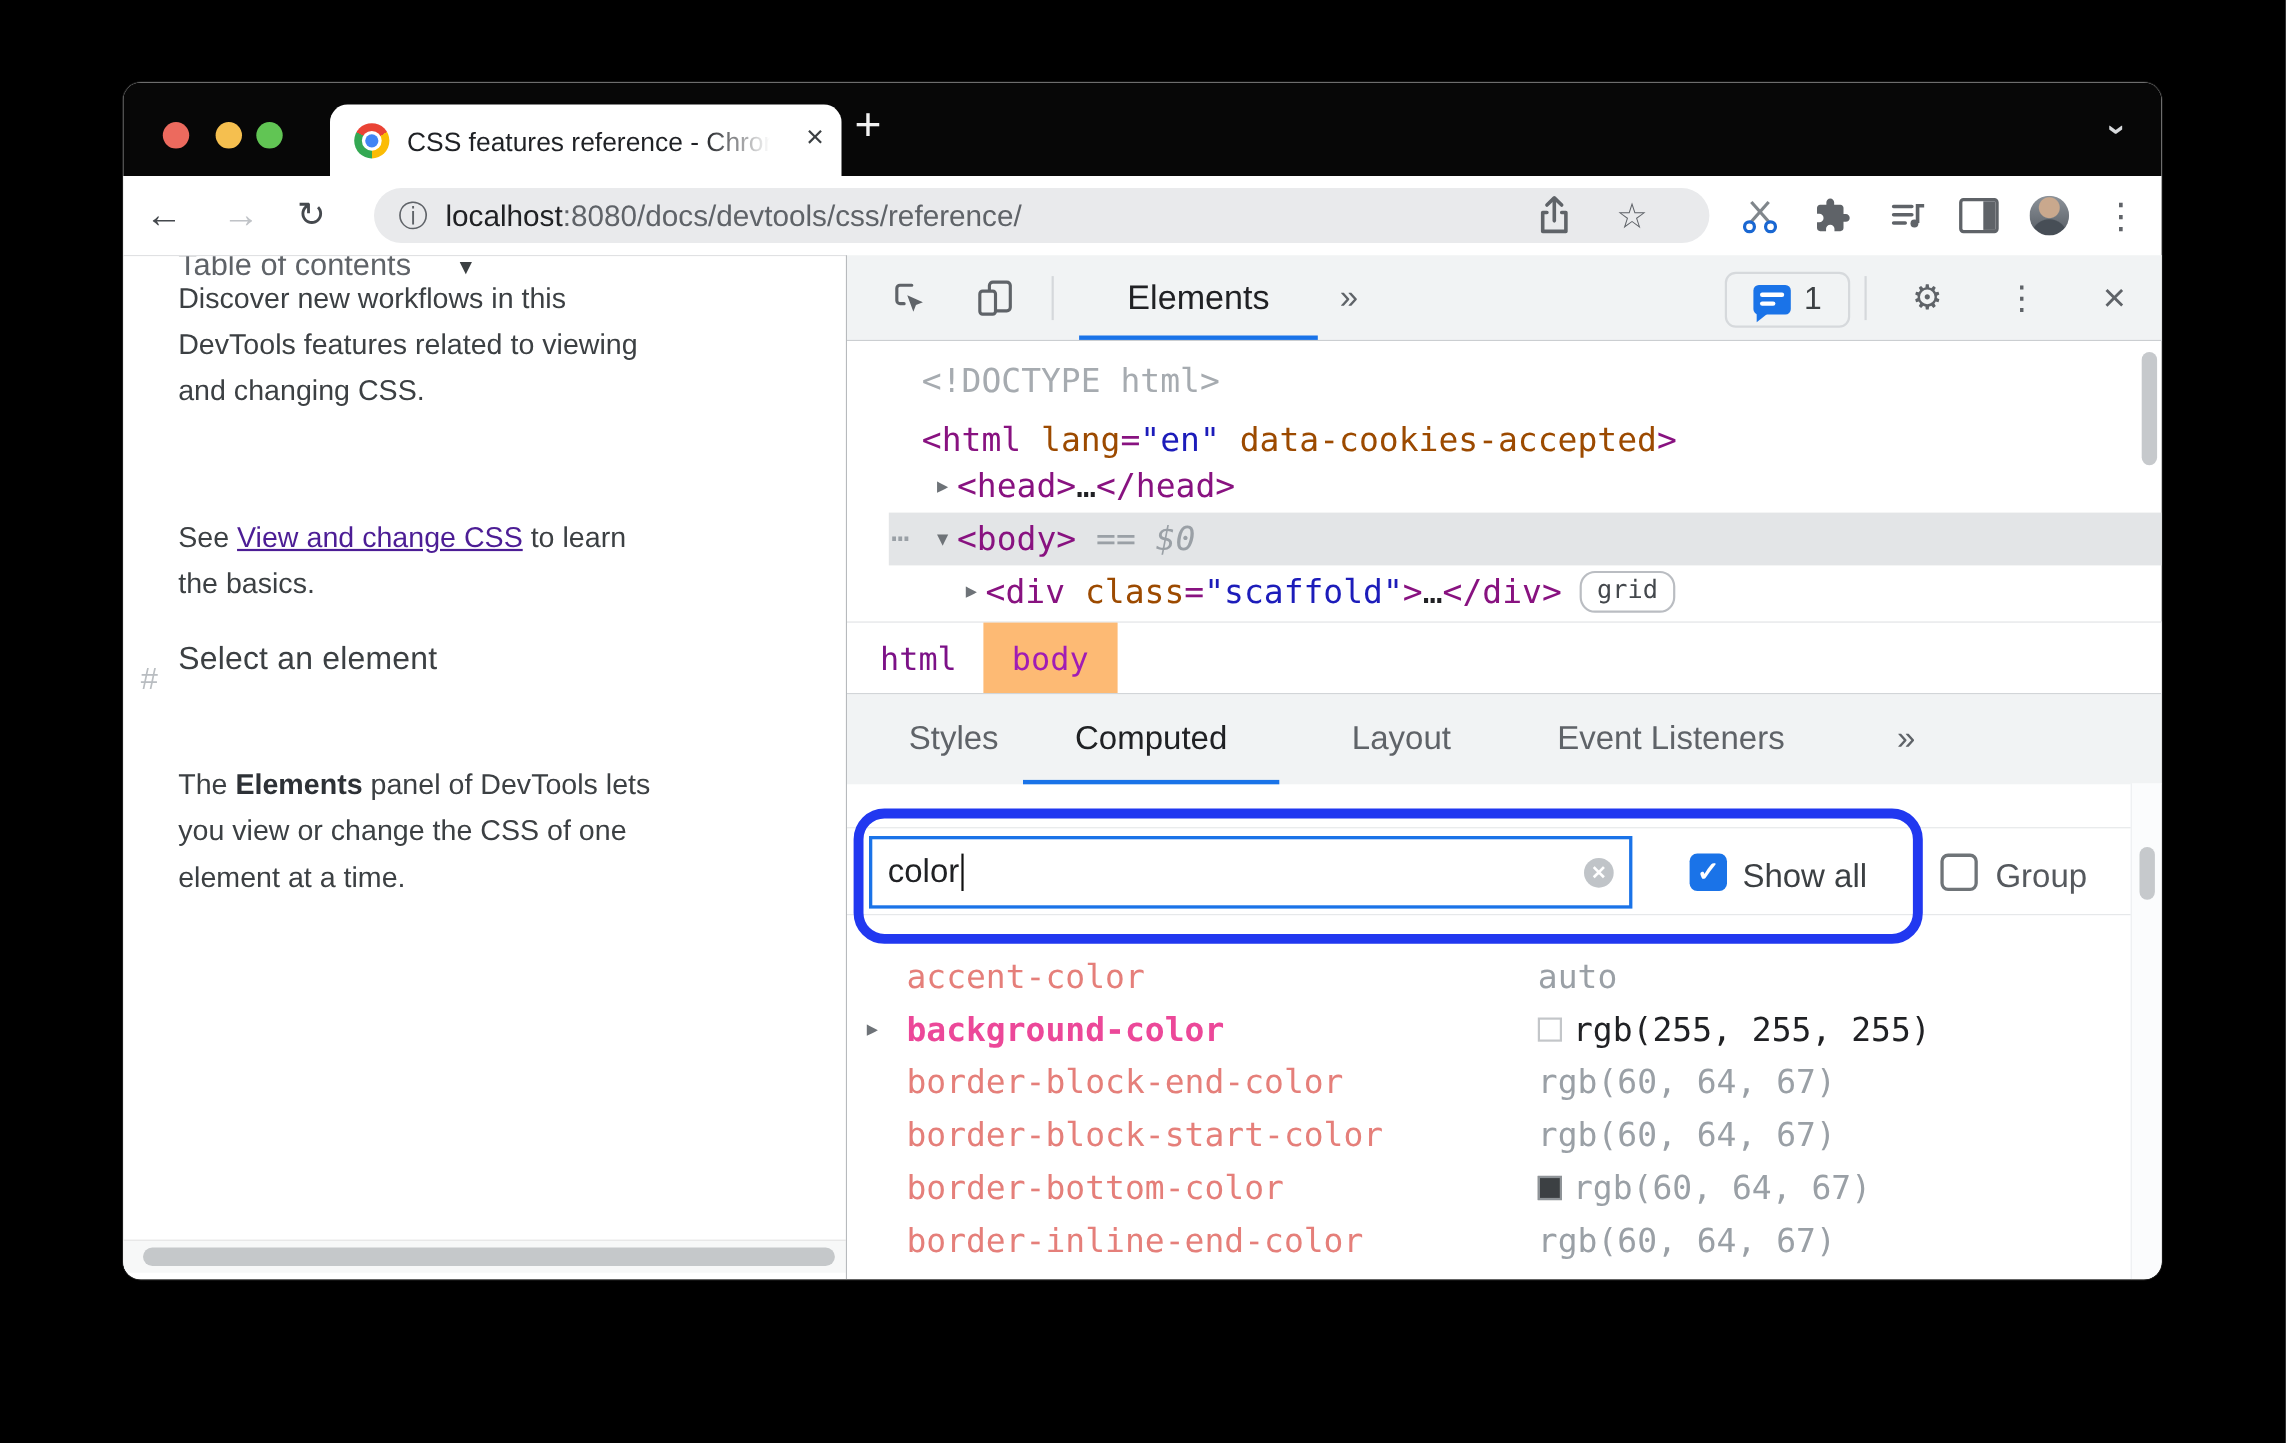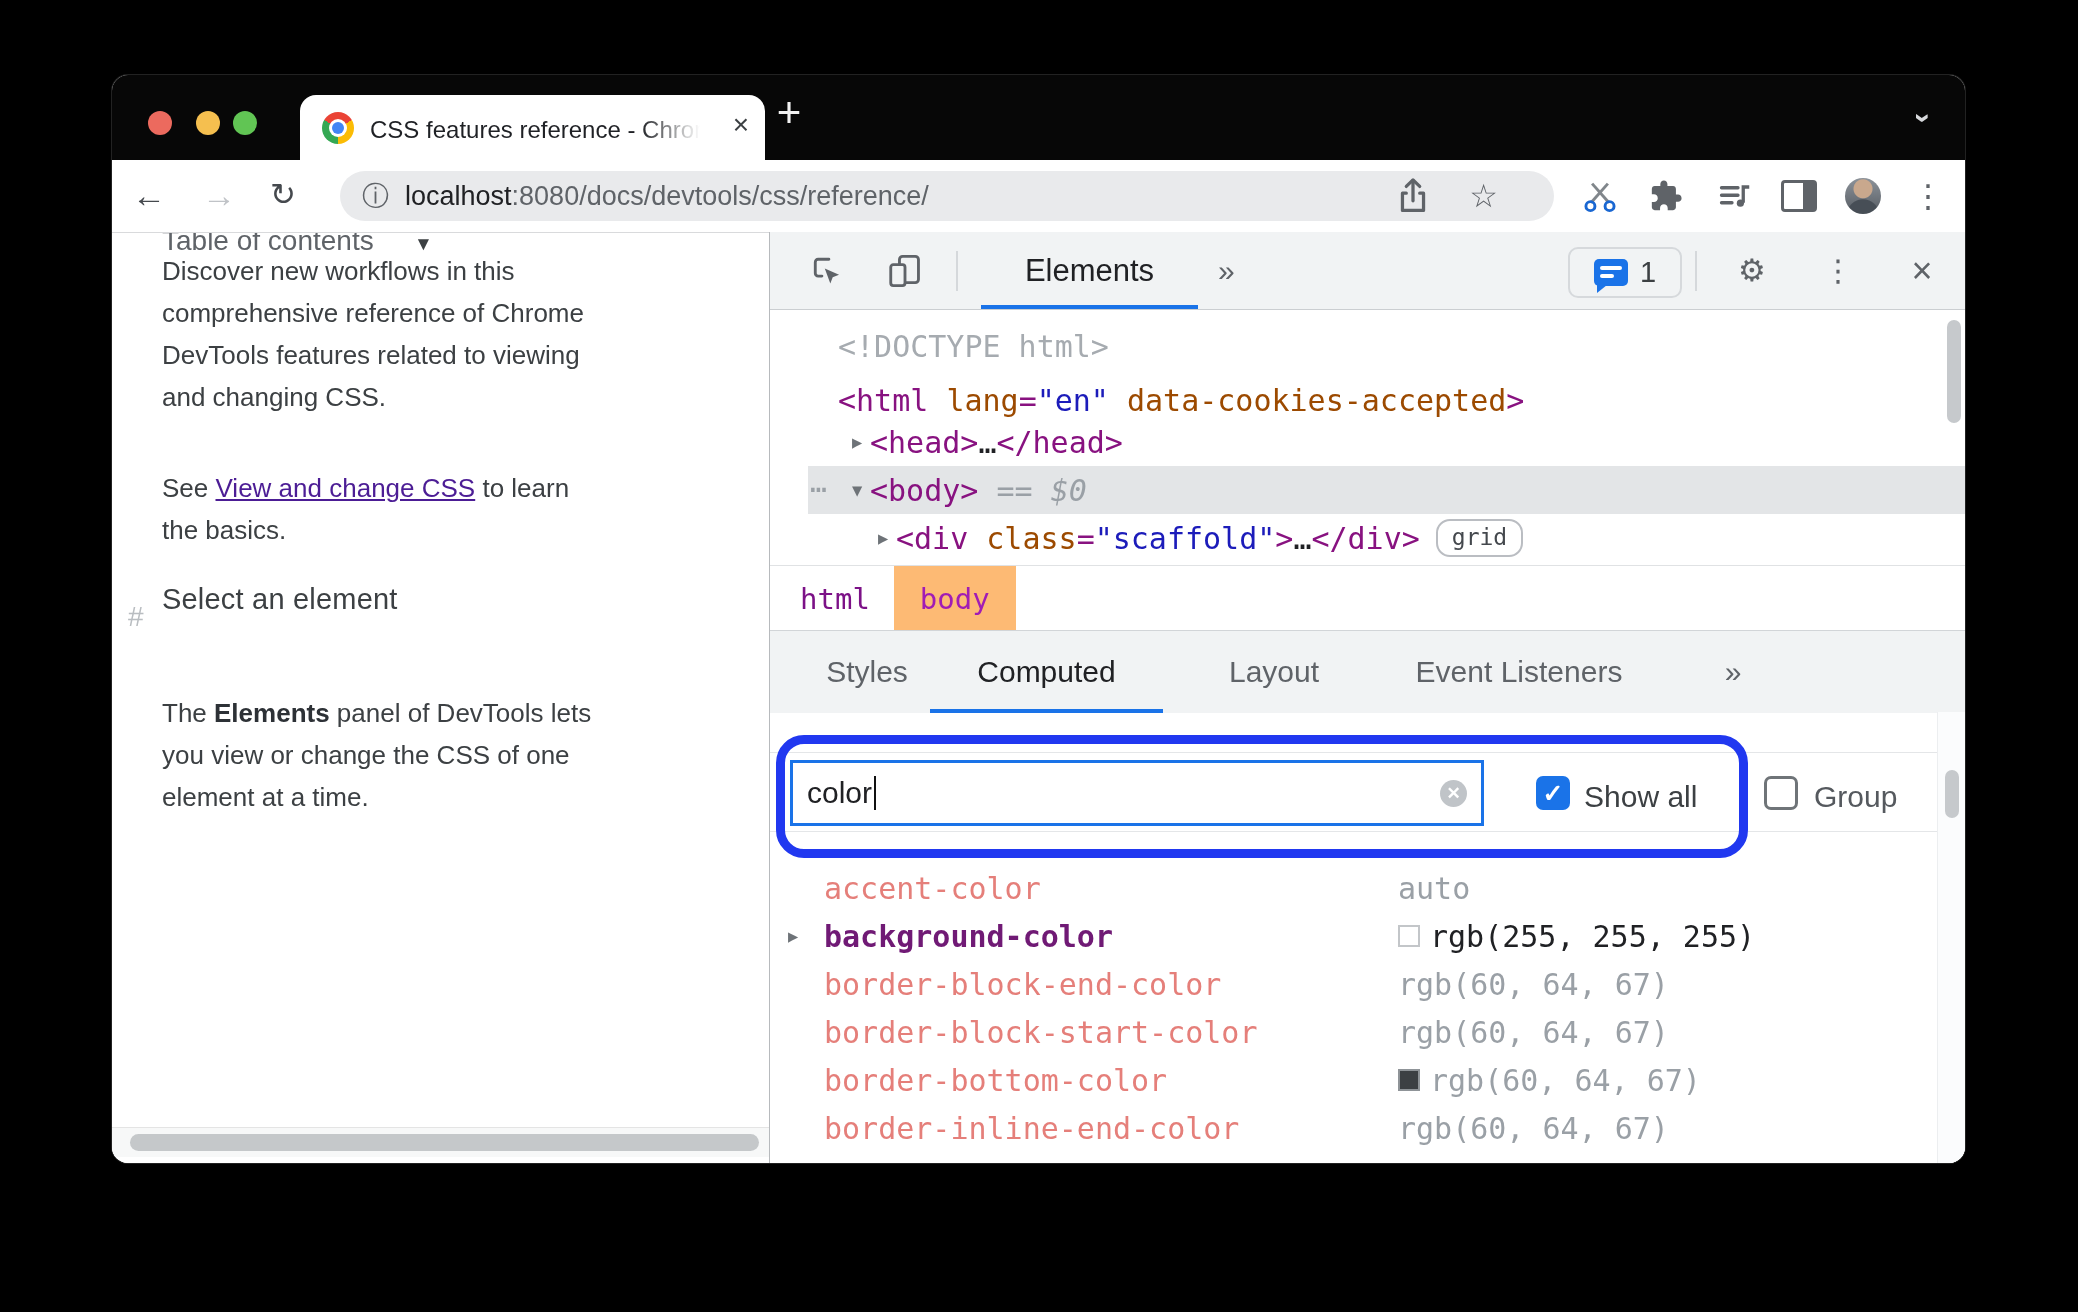--- a/index.html
+++ b/index.html
@@ -77,21 +77,21 @@
   #clear-btn{position:absolute;right:14px;top:17px;width:27px;height:27px;border-radius:50%;background:#c0c4c8;color:#fff;font-size:17px;font-weight:bold;display:flex;align-items:center;justify-content:center;}
   .cb{position:absolute;width:34px;height:34px;border-radius:7px;box-sizing:border-box;z-index:3;}
   #cb-showall{left:766px;top:544px;background:#1a73e8;color:#fff;font-size:25px;display:flex;align-items:center;justify-content:center;font-weight:bold;}
   #cb-group{left:994px;top:544px;border:3px solid #6f7478;background:#fff;}
   .cb-label{position:absolute;top:548px;font-size:30px;color:#3c4043;z-index:3;}
   
   #clist{position:absolute;left:0;top:598px;right:28px;height:333px;font-family:"DejaVu Sans Mono",monospace;font-size:30px;}
   .crow{position:absolute;left:0;right:0;height:48px;display:flex;align-items:center;}
   .cname{margin-left:54px;color:#e57f7a;}
   .crow .arrow{position:absolute;left:18px;font-size:17px;color:#6e7378;}
-  .bold .cname{color:#701a75;font-weight:bold;}
+  .bold .cname{color:#ec4899;font-weight:bold;}
   .cval{position:absolute;left:628px;display:flex;align-items:center;color:#9aa0a6;}
   .bold .cval{color:#202124;}
   .swatch{width:22px;height:22px;margin-right:10px;box-sizing:border-box;border:2px solid #c3c6c9;flex:none;}
   #gutter{position:absolute;right:0;top:480px;width:28px;height:451px;background:#fbfcfd;border-left:1px solid #eceef0;}
   #list-thumb{position:absolute;right:7px;top:538px;width:14px;height:48px;border-radius:7px;background:#c6c9cc;z-index:2;}
   svg{display:block;}
   .sidepanel{width:30px;height:26px;border:3px solid #5f6368;border-radius:4px;position:relative;box-sizing:content-box;}
   .sidepanel i{position:absolute;right:0;top:0;bottom:0;width:11px;background:#5f6368;}
   #avatar{width:36px;height:36px;border-radius:50%;overflow:hidden;background:radial-gradient(circle at 50% 30%,#c9a88d 0 9px,rgba(0,0,0,0) 10px),radial-gradient(circle at 50% 105%,#474e56 0 16px,rgba(0,0,0,0) 17px),linear-gradient(#8d939a,#555b62);}
 </style>
@@ -162,21 +162,20 @@
     </span>
     <span class="tbico" style="left:1793px;font-size:32px;color:#5f6368;">⋮</span>
   </div>
 
   <div id="page-pane">
     <div id="toc">Table of contents</div>
     <span id="toc-arrow">▼</span>
 
     <div id="p1" class="para">
       <div>Discover new workflows in this</div>
-      <div>comprehensive reference of Chrome</div>
       <div>DevTools features related to viewing</div>
       <div>and changing CSS.</div>
     </div>
 
     <div id="p2" class="para">
       <div><span>See </span><a href="#">View and change CSS</a><span> to learn</span></div>
       <div>the basics.</div>
     </div>
 
     <span id="hash">#</span>

